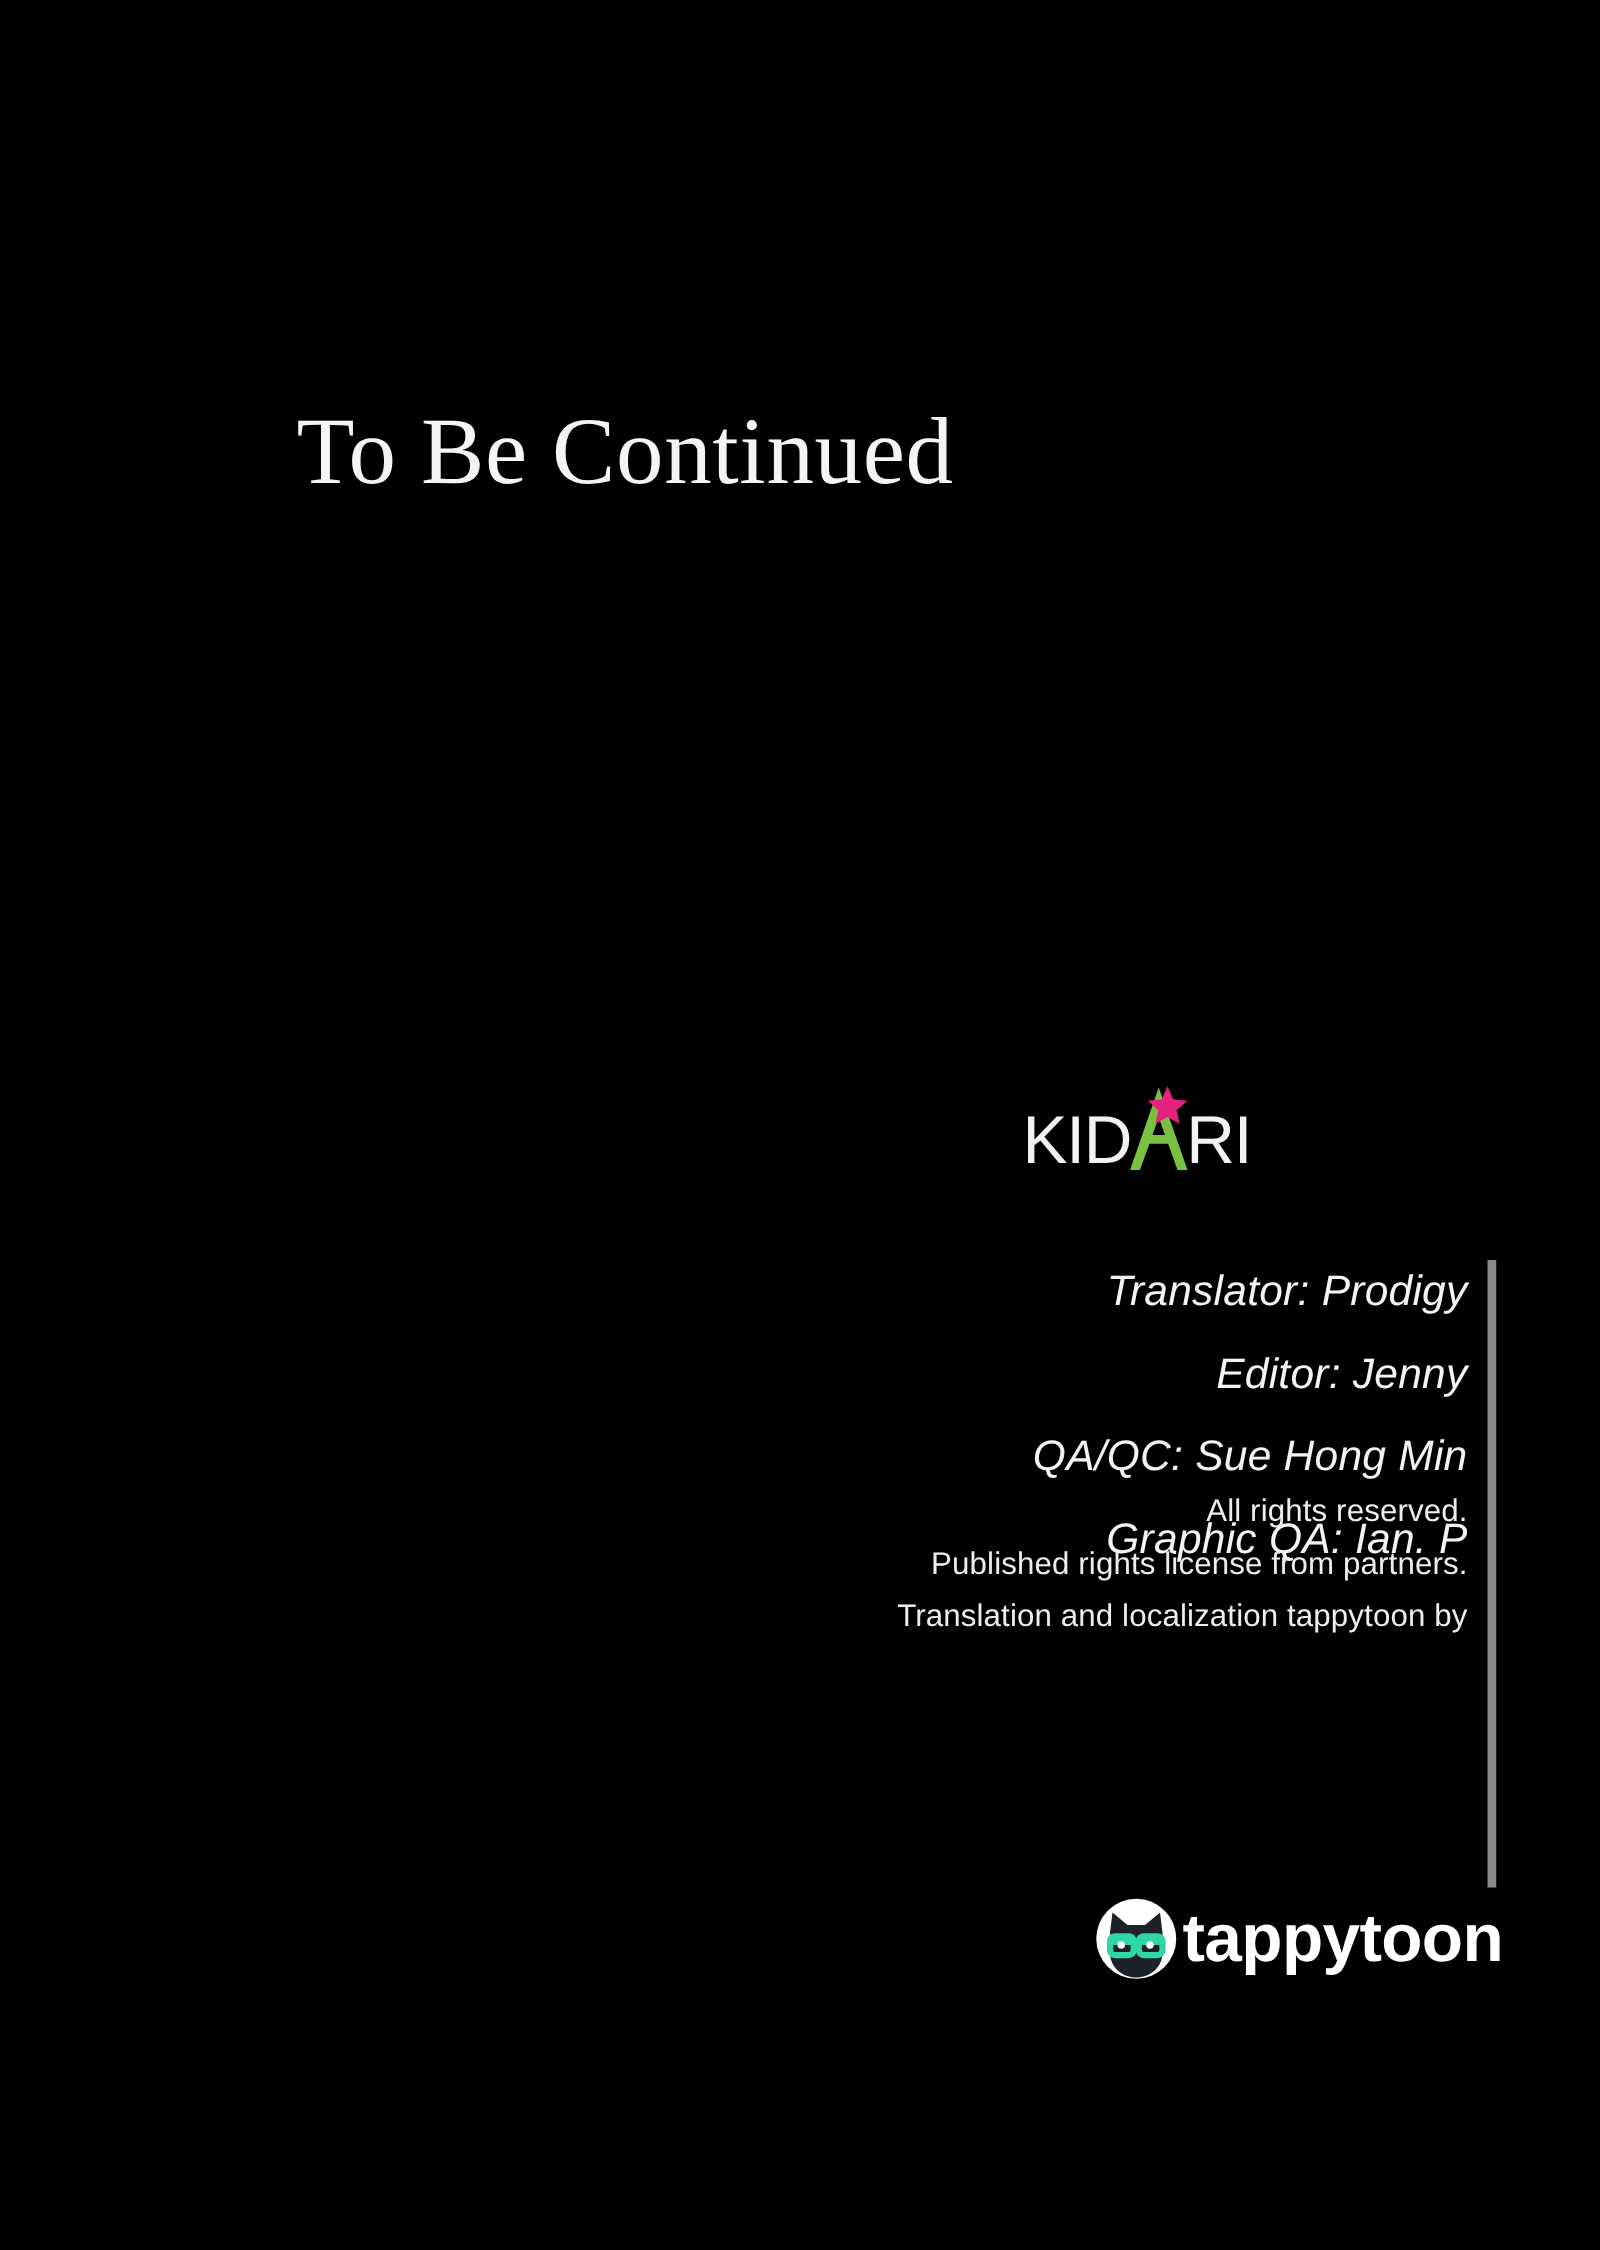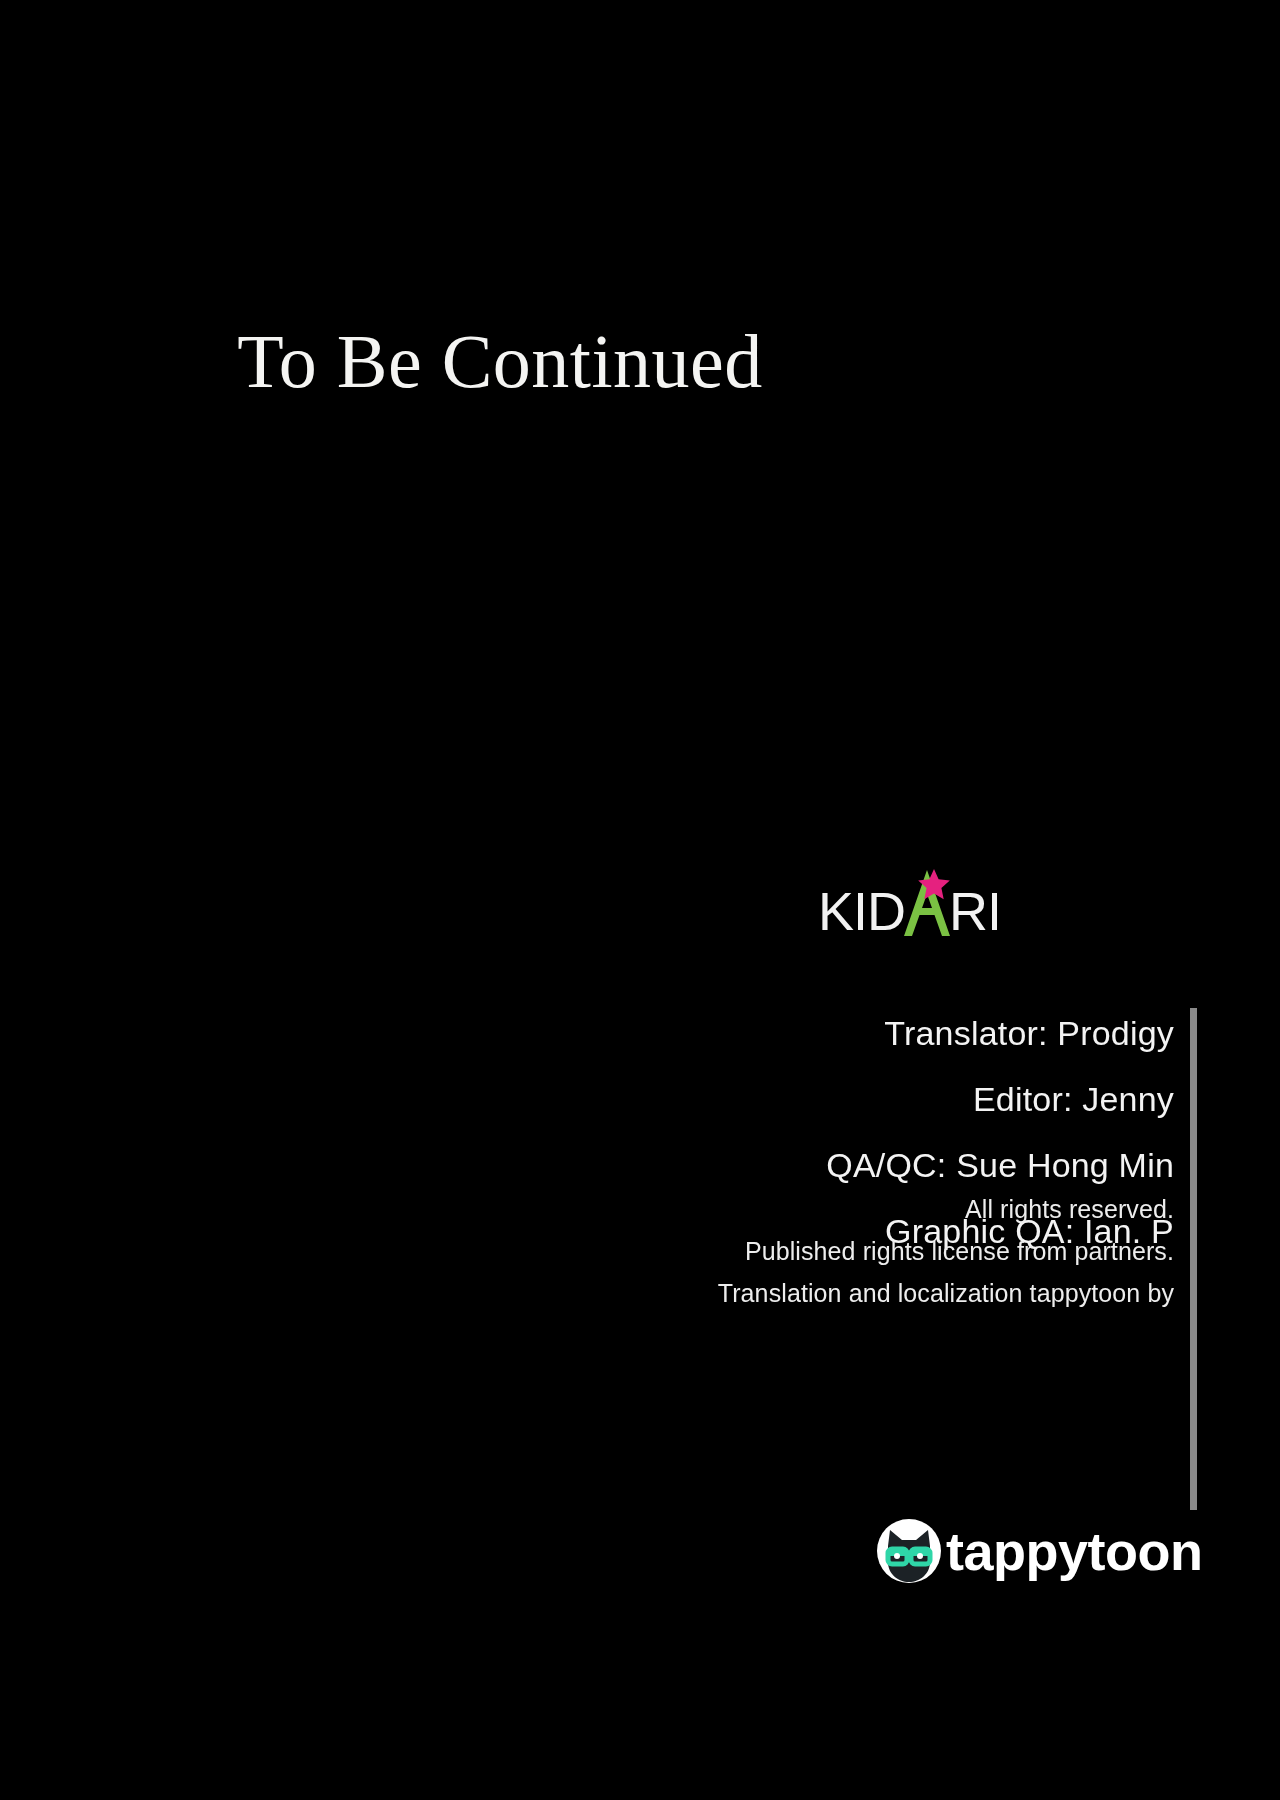--- a/index.html
+++ b/index.html
@@ -108,20 +108,21 @@
     width: 614px;
     text-align: right;
   }
   .credit-line {
     color: #f3f3f3;
     font-size: 34px;
     font-weight: 400;
     line-height: 66px;
     letter-spacing: 0.2px;
     white-space: nowrap;
+    font-style: italic;
   }
 
   .rights {
     position: absolute;
     left: 460px;
     top: 1188px;
     width: 714px;
     text-align: right;
   }
   .rights-line {

